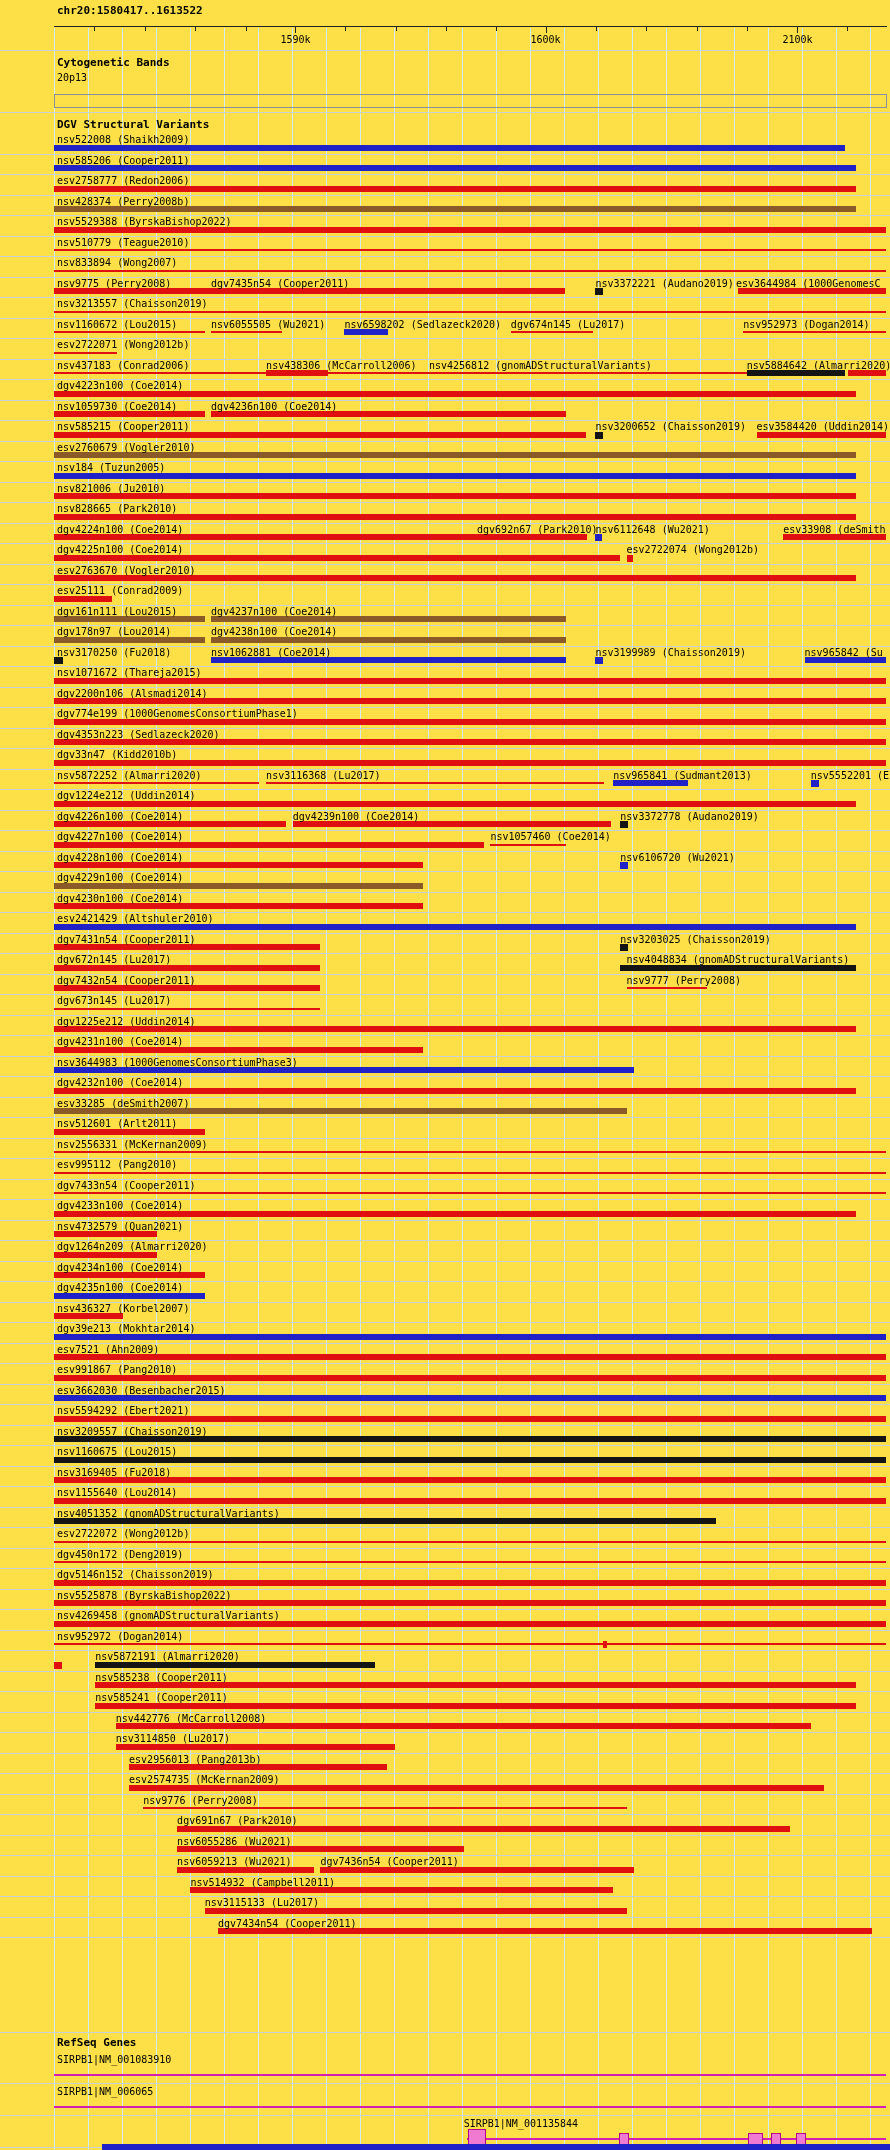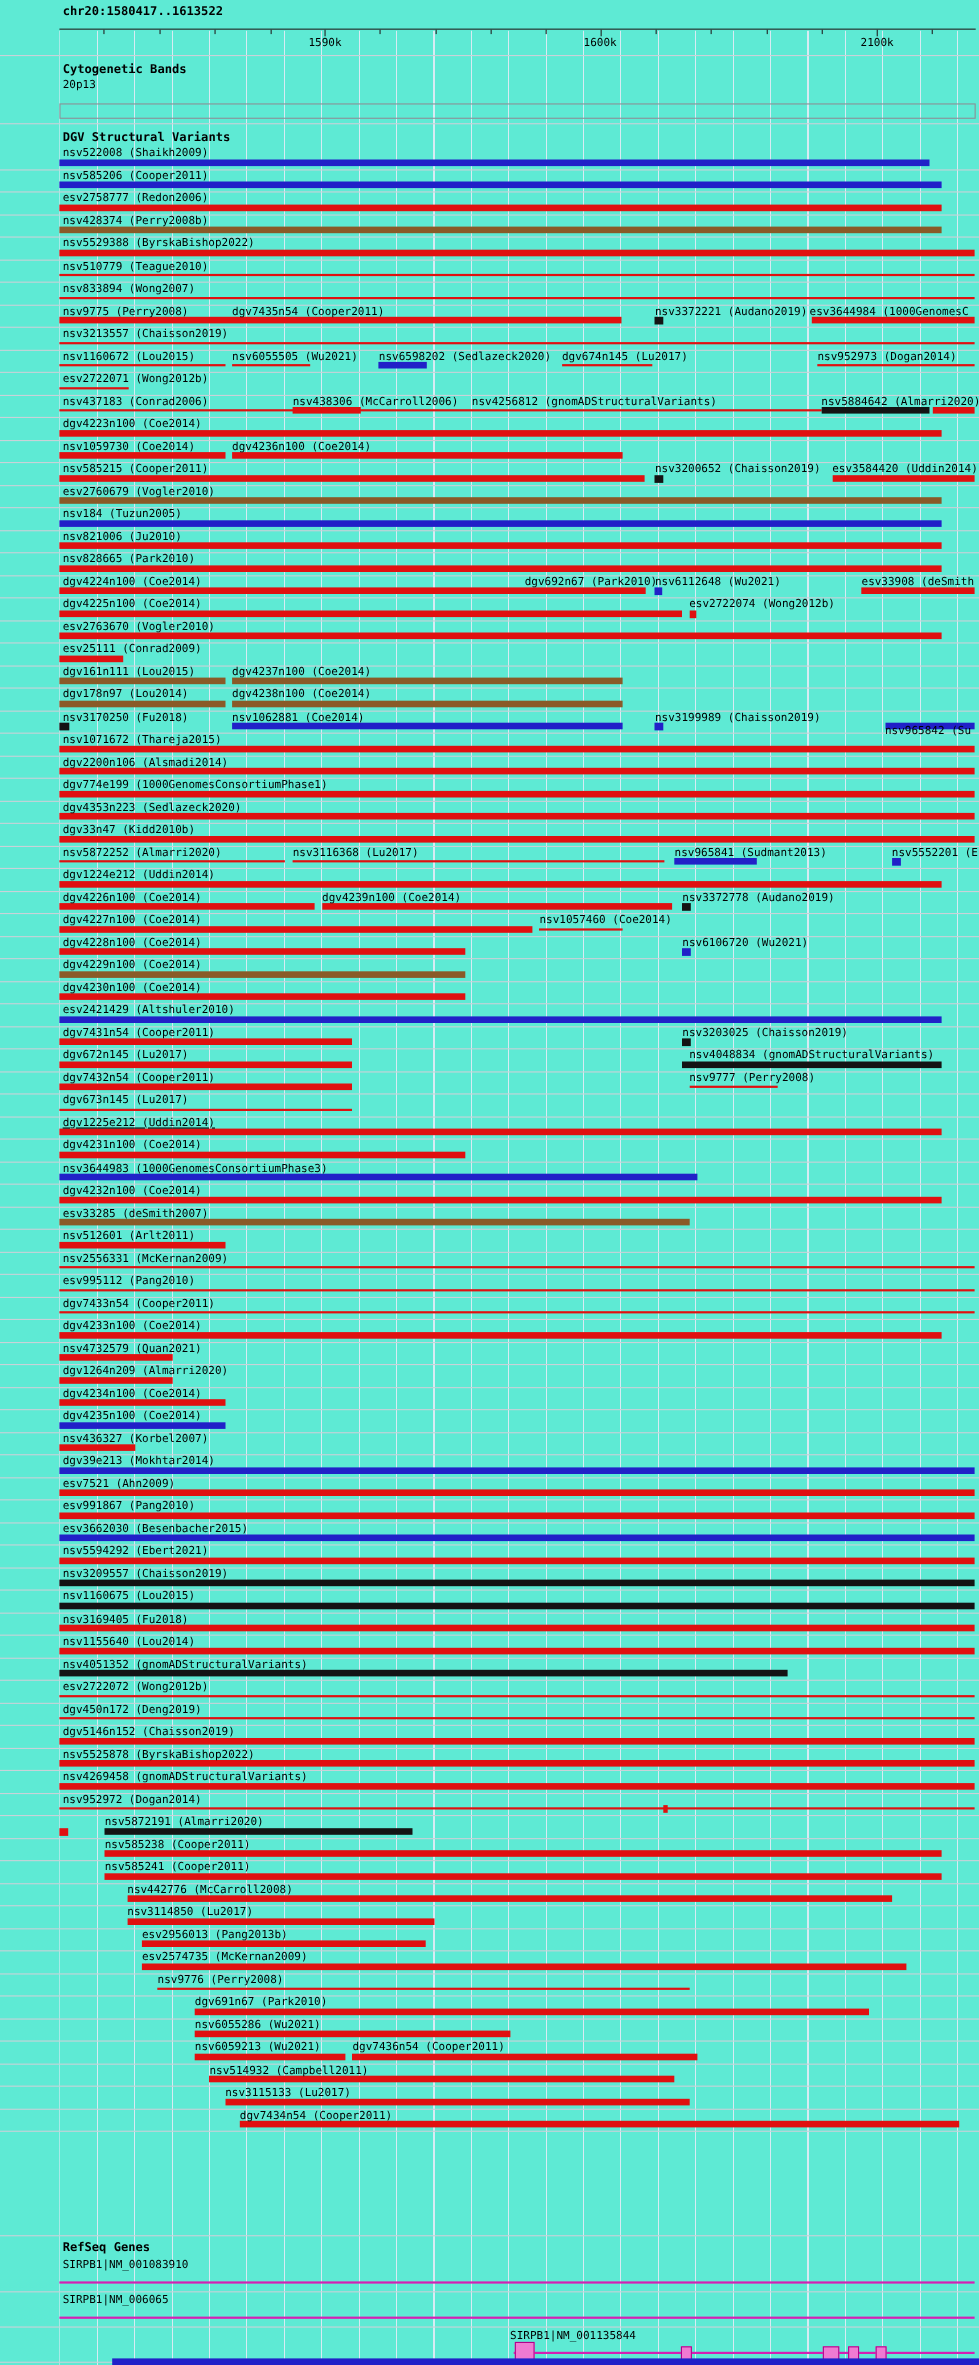--- a/index.html
+++ b/index.html
@@ -1,17 +1,17 @@
 <!DOCTYPE html>
 <html style="--red: #e01010; --blue: #2121c8; --brown: #8a5a28; --black: #141414; --magenta: #d41fb4; --exon_fill: #f07ad2; --exon_border: #b0008c; --grid: #d7ebf3; --separator: #c9d2d8; --ruler: #222222;"><head>
 <meta charset="utf-8">
 <style>
   html,body{margin:0;padding:0;background:#fff;}
   .screen{
-    position:relative;width:890px;height:2150px;background:#5eead4;overflow:hidden;
+    position:relative;width:890px;height:2150px;background:#fde047;overflow:hidden;
     font-family:"DejaVu Sans Mono","Liberation Mono",monospace;color:#000;
   }
   .grid{
     position:absolute;left:54px;right:0;top:28px;bottom:0;pointer-events:none;
     background:repeating-linear-gradient(to right,var(--grid,#d7ebf3) 0,var(--grid,#d7ebf3) 1px,transparent 1px,transparent 34px);
   }
   .region{position:absolute;left:57px;top:4px;font-size:11px;font-weight:bold;white-space:nowrap;z-index:3;}
   .ruler-line{position:absolute;left:54px;right:3px;top:26px;height:1px;background:var(--ruler,#222);z-index:2;}
   .tick{position:absolute;width:1px;background:var(--ruler,#222);top:27px;z-index:2;}
   .tick.major{height:6px;}
@@ -214,21 +214,21 @@
         <div class="vlabel" style="left: 23.7%;">dgv4238n100 (Coe2014)</div>
       </div>
       <div class="row">
         <div class="bar c-black s-tick" style="left: 6.1%; width: 1%;"></div>
         <div class="bar c-blue s-bar" style="left: 23.7%; width: 39.9%;"></div>
         <div class="bar c-blue s-tick" style="left: 66.9%; width: 0.9%;"></div>
         <div class="bar c-blue s-bar" style="left: 90.4%; width: 9.1%;"></div>
         <div class="vlabel" style="left: 6.4%;">nsv3170250 (Fu2018)</div>
         <div class="vlabel" style="left: 23.7%;">nsv1062881 (Coe2014)</div>
         <div class="vlabel" style="left: 66.9%;">nsv3199989 (Chaisson2019)</div>
-        <div class="vlabel" style="left: 90.4%; margin-top: 12px;">nsv965842 (Su</div>
+        <div class="vlabel" style="left: 90.4%;">nsv965842 (Su</div>
       </div>
       <div class="row">
         <div class="bar c-red s-bar" style="left: 6.1%; width: 93.4%;"></div>
         <div class="vlabel" style="left: 6.4%;">nsv1071672 (Thareja2015)</div>
       </div>
       <div class="row">
         <div class="bar c-red s-bar" style="left: 6.1%; width: 93.4%;"></div>
         <div class="vlabel" style="left: 6.4%;">dgv2200n106 (Alsmadi2014)</div>
       </div>
       <div class="row">
@@ -306,21 +306,21 @@
         <div class="bar c-red s-line" style="left: 70.4%; width: 9%;"></div>
         <div class="vlabel" style="left: 6.4%;">dgv7432n54 (Cooper2011)</div>
         <div class="vlabel" style="left: 70.4%;">nsv9777 (Perry2008)</div>
       </div>
       <div class="row">
         <div class="bar c-red s-line" style="left: 6.1%; width: 29.9%;"></div>
         <div class="vlabel" style="left: 6.4%;">dgv673n145 (Lu2017)</div>
       </div>
       <div class="row">
         <div class="bar c-red s-bar" style="left: 6.1%; width: 90.1%;"></div>
-        <div class="vlabel" style="left: 6.4%; text-decoration: underline;">dgv1225e212 (Uddin2014)</div>
+        <div class="vlabel" style="left: 6.4%;">dgv1225e212 (Uddin2014)</div>
       </div>
       <div class="row">
         <div class="bar c-red s-bar" style="left: 6.1%; width: 41.4%;"></div>
         <div class="vlabel" style="left: 6.4%;">dgv4231n100 (Coe2014)</div>
       </div>
       <div class="row">
         <div class="bar c-blue s-bar" style="left: 6.1%; width: 65.1%;"></div>
         <div class="vlabel" style="left: 6.4%;">nsv3644983 (1000GenomesConsortiumPhase3)</div>
       </div>
       <div class="row">

